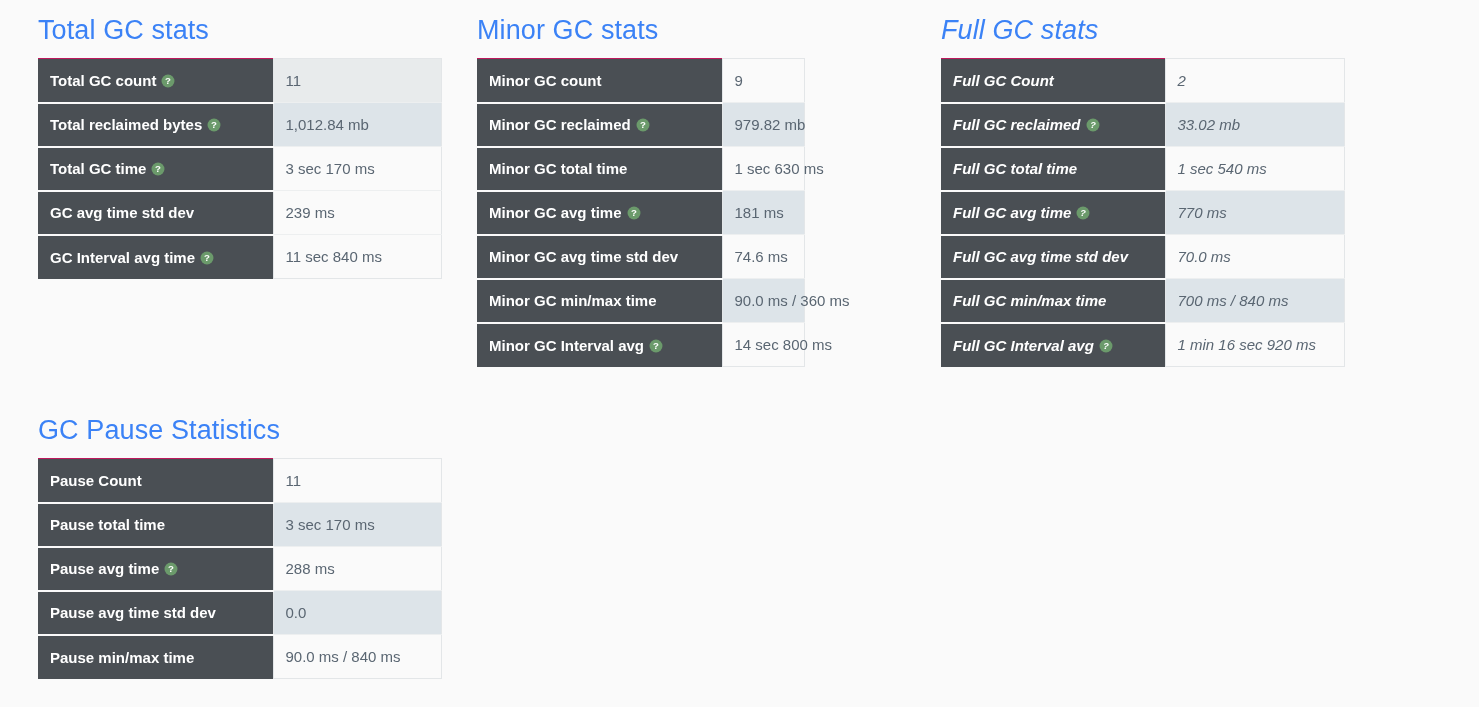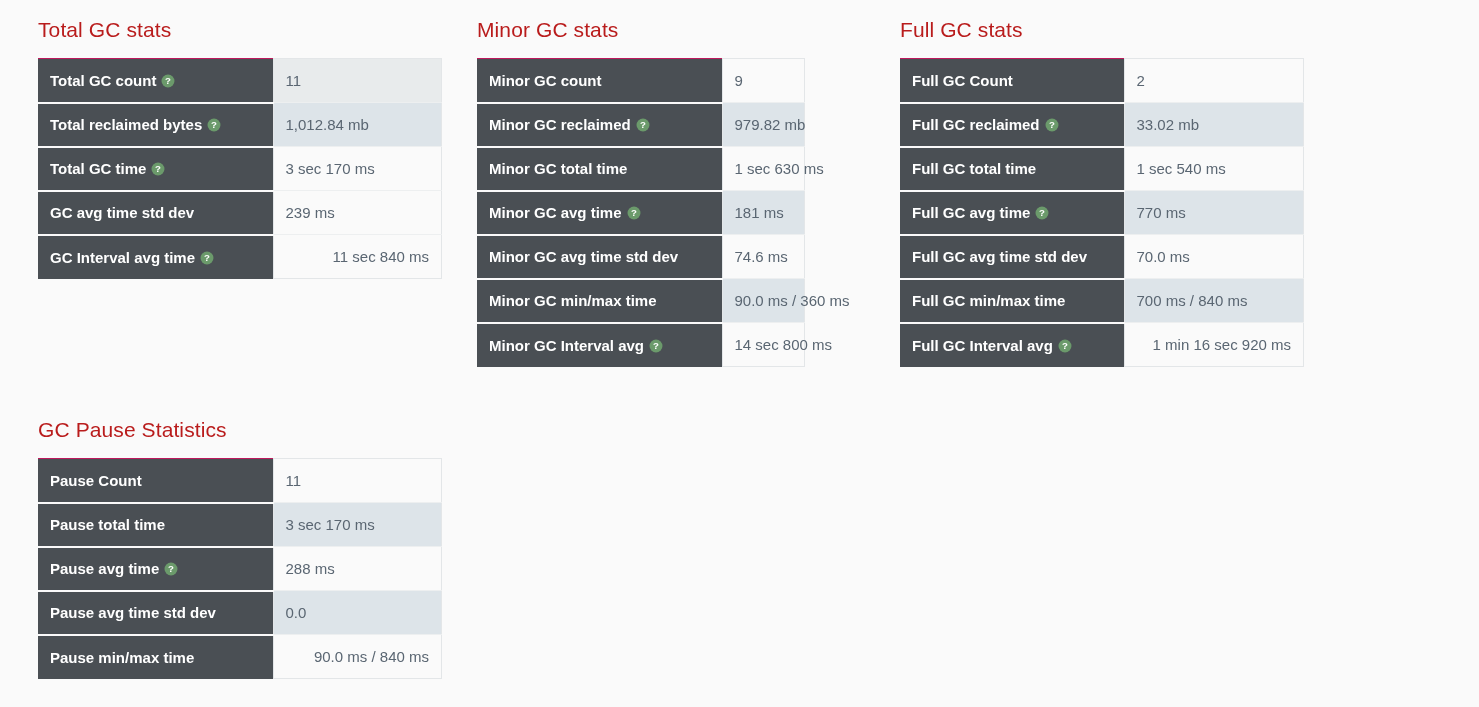--- a/index.html
+++ b/index.html
@@ -10,23 +10,23 @@
   }
   #page {
     position: relative;
     width: 1479px;
     height: 707px;
     background: #fafafa;
     overflow: hidden;
   }
   .panel { position: absolute; }
   .panel-title {
-    font-size: 21px;
+    font-size: 27px;
     font-weight: 400;
-    color: #b91c1c;
+    color: #3b82f6;
     margin: 0 0 12px 0;
     line-height: 32px;
     letter-spacing: 0.1px;
     white-space: nowrap;
   }
   table.stats {
     border-collapse: collapse;
     border-spacing: 0;
     table-layout: fixed;
     background: #be185d;
@@ -53,35 +53,35 @@
     font-weight: 400;
     border-left: 1px solid #e3e6e8;
     border-right: 1px solid #e3e6e8;
     border-bottom: 1px solid #edeff0;
     white-space: nowrap;
   }
   td.val.bg-gray { background: #e8ebec; }
   td.val.bg-blue { background: #dde4e9; }
   td.val.bg-white { background: #fafafa; }
   tr:first-child td.val { border-top: 1px solid #e3e6e8; }
-  tr:last-child td.val { border-bottom: 1px solid #e3e6e8; text-align: right; }
+  tr:last-child td.val { border-bottom: 1px solid #e3e6e8; }
 
   .help-icon {
     display: inline-block;
     width: 14px;
     height: 14px;
     vertical-align: -2px;
     margin-left: 5px;
   }
   .help-icon svg { display: block; }
 
   
   #panel-total  { left: 38px;  top: 14px; }
   #panel-minor  { left: 477px; top: 14px; }
-  #panel-full   { left: 900px; top: 14px; }
+  #panel-full   { left: 941px; top: 14px; font-style: italic; }
   #panel-pause  { left: 38px;  top: 414px; }
 
   #panel-total  table.stats { width: 404px; }
   #panel-total  col.c-lbl { width: 235px; }
   #panel-minor  table.stats { width: 328px; }
   #panel-minor  col.c-lbl { width: 245px; }
   #panel-full   table.stats { width: 404px; }
   #panel-full   col.c-lbl { width: 224px; }
   #panel-pause  table.stats { width: 404px; }
   #panel-pause  col.c-lbl { width: 235px; }

